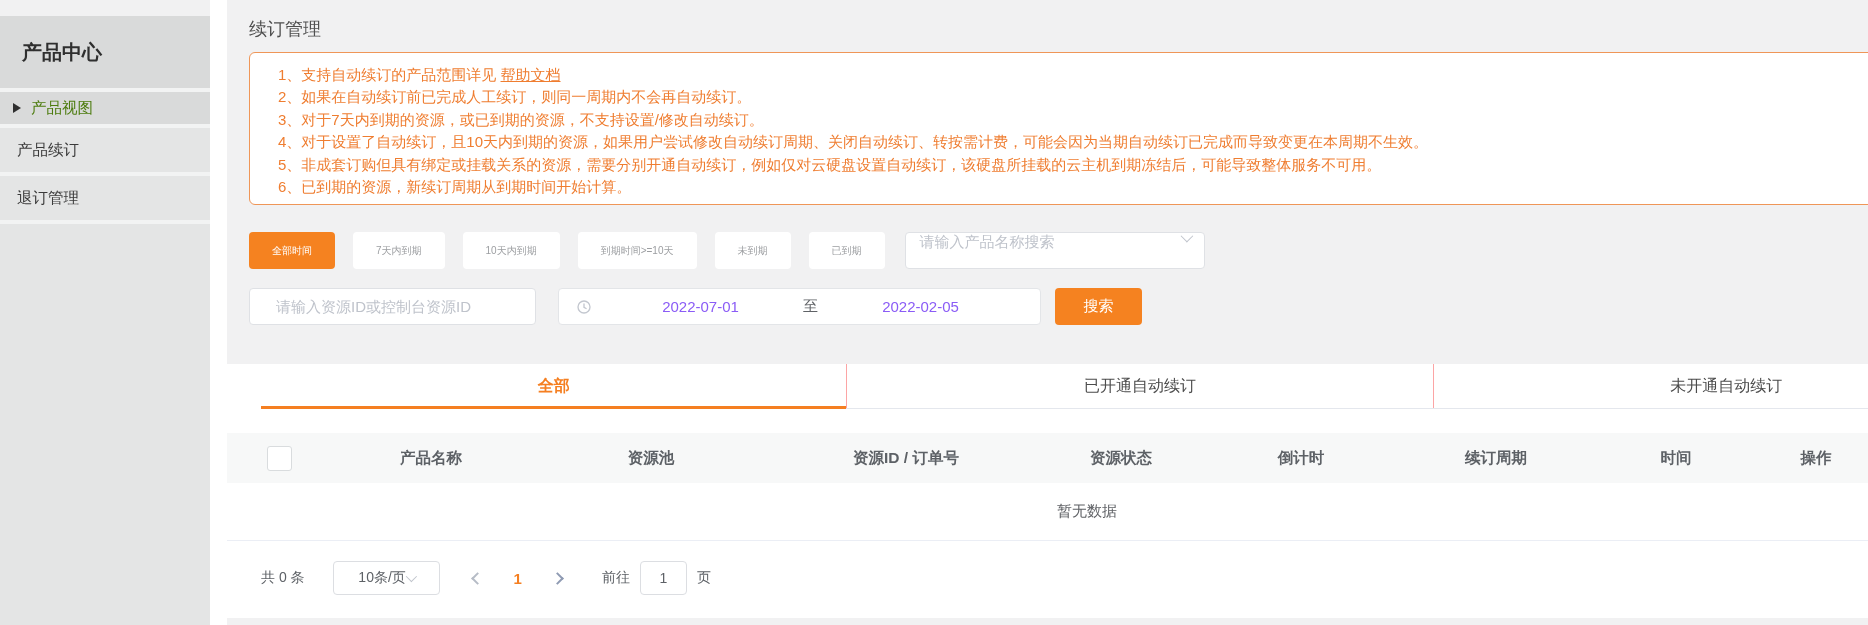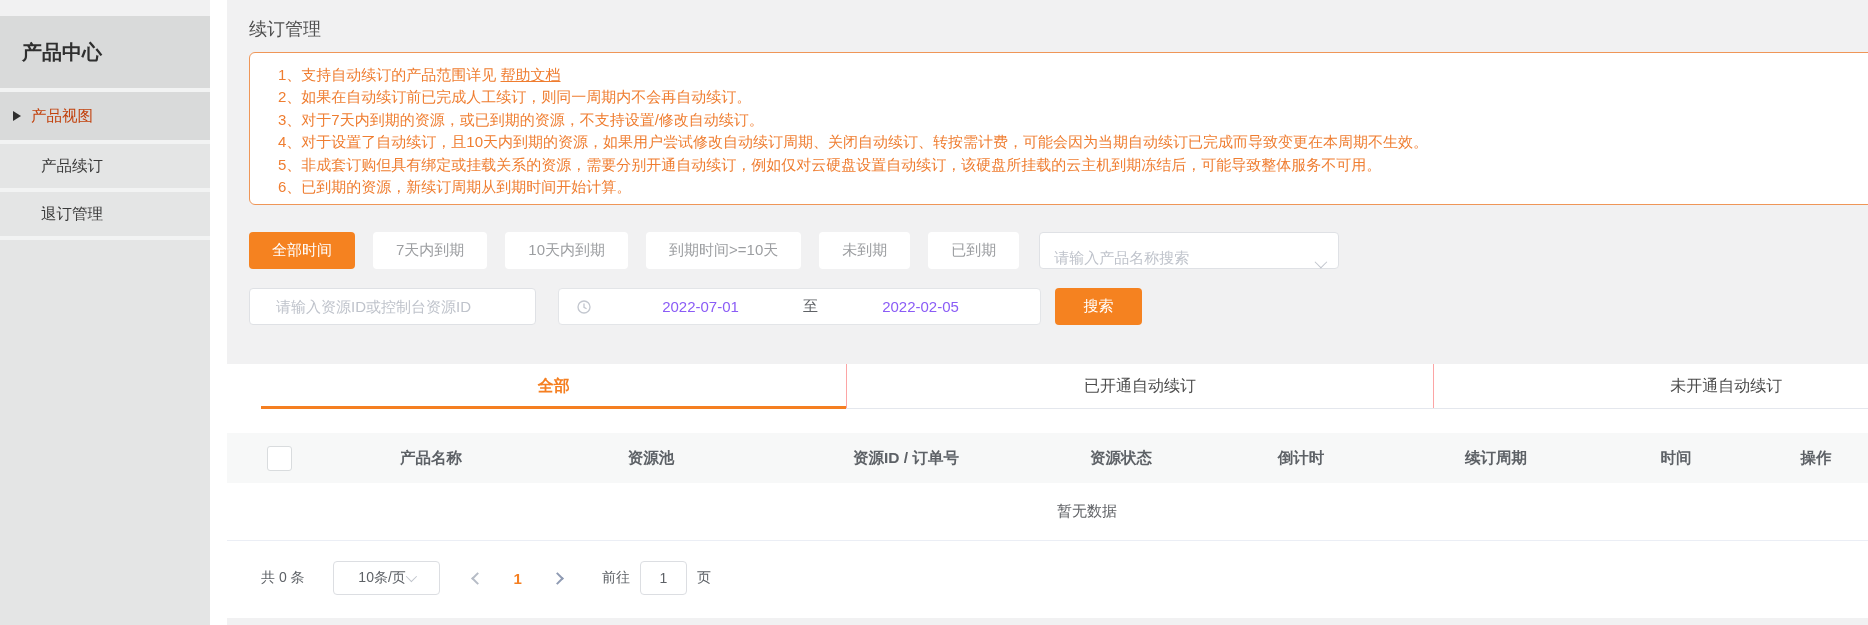--- a/index.html
+++ b/index.html
@@ -11,55 +11,55 @@
     color:#606266;
   }
   
   .sidebar { position:absolute; left:0; top:16px; width:210px; height:100%; background:#e4e5e5; }
   .sb-header {
     height:76px; background:#d9dada; border-bottom:4px solid #f2f3f3;
     display:flex; align-items:center; padding-left:22px;
     font-size:20px; font-weight:bold; color:#2f2f2f;
   }
   .sb-parent {
-    height:52px; background:#d9dada; border-bottom:4px solid #f2f3f3;
+    height:36px; background:#d9dada; border-bottom:4px solid #f2f3f3;
     display:flex; align-items:center; padding-left:13px;
-    font-size:15.5px; color:#c2410c; cursor:pointer;
+    font-size:15.5px; color:#4d7c0f; cursor:pointer;
   }
   .tri { width:0; height:0; border-top:5px solid transparent; border-bottom:5px solid transparent;
          border-left:8px solid #2f2f2f; margin-right:10px; }
   .sb-item {
     height:48px; background:#e4e5e5; border-bottom:4px solid #f2f3f3;
-    display:flex; align-items:center; padding-left:41px;
+    display:flex; align-items:center; padding-left:17px;
     font-size:15.5px; color:#3a3a3a; cursor:pointer;
   }
   
   .gutter { position:absolute; left:210px; top:0; width:17px; height:100%; background:#ffffff; }
   .main { position:absolute; left:227px; top:0; width:1812px; height:100%; }
   .page-title { margin:17px 0 0 22px; font-size:18px; color:#4f4f4f; }
 
   .notice {
     margin:11px 0 0 22px; width:1790px; height:153px;
     background:#fff; border:1px solid #ef9658; border-radius:6px;
     padding:11px 0 0 28px;
   }
   .notice p { font-size:15px; line-height:22.4px; color:#ef7d30; white-space:nowrap; }
   .notice a { color:#ef7d30; text-decoration:underline; cursor:pointer; }
 
   .row1 { display:flex; align-items:center; gap:18px; margin:27px 0 0 10px; padding-left:12px; }
   .fbtn {
     height:37px; padding:0 23px; background:#fff; border:none; border-radius:4px;
-    font-size:15px; color:#9c9ea1; display:flex; align-items:center; cursor:pointer;
+    font-size:10px; color:#9c9ea1; display:flex; align-items:center; cursor:pointer;
     font-family:inherit;
   }
   .fbtn.active { background:#f58220; color:#fff; }
   .pselect {
     width:300px; height:37px; margin-left:2px; background:#fff;
     border:1px solid #dfe1e5; border-radius:4px;
-    display:flex; align-items:flex-end; justify-content:space-between;
+    display:flex; align-items:flex-start; justify-content:space-between;
     padding:0 14px; font-size:15px; color:#bfc3cb; cursor:pointer;
   }
   .chev { width:9px; height:9px; border-right:1.6px solid #c0c4cc; border-bottom:1.6px solid #c0c4cc;
           transform:rotate(45deg) translateY(-2px); }
 
   .row2 { display:flex; align-items:center; margin:19px 0 0 22px; }
   .tinput {
     height:37px; background:#fff; border:1px solid #dfe1e5; border-radius:4px;
     padding:0 26px; font-size:15px; color:#606266; font-family:inherit;
   }

